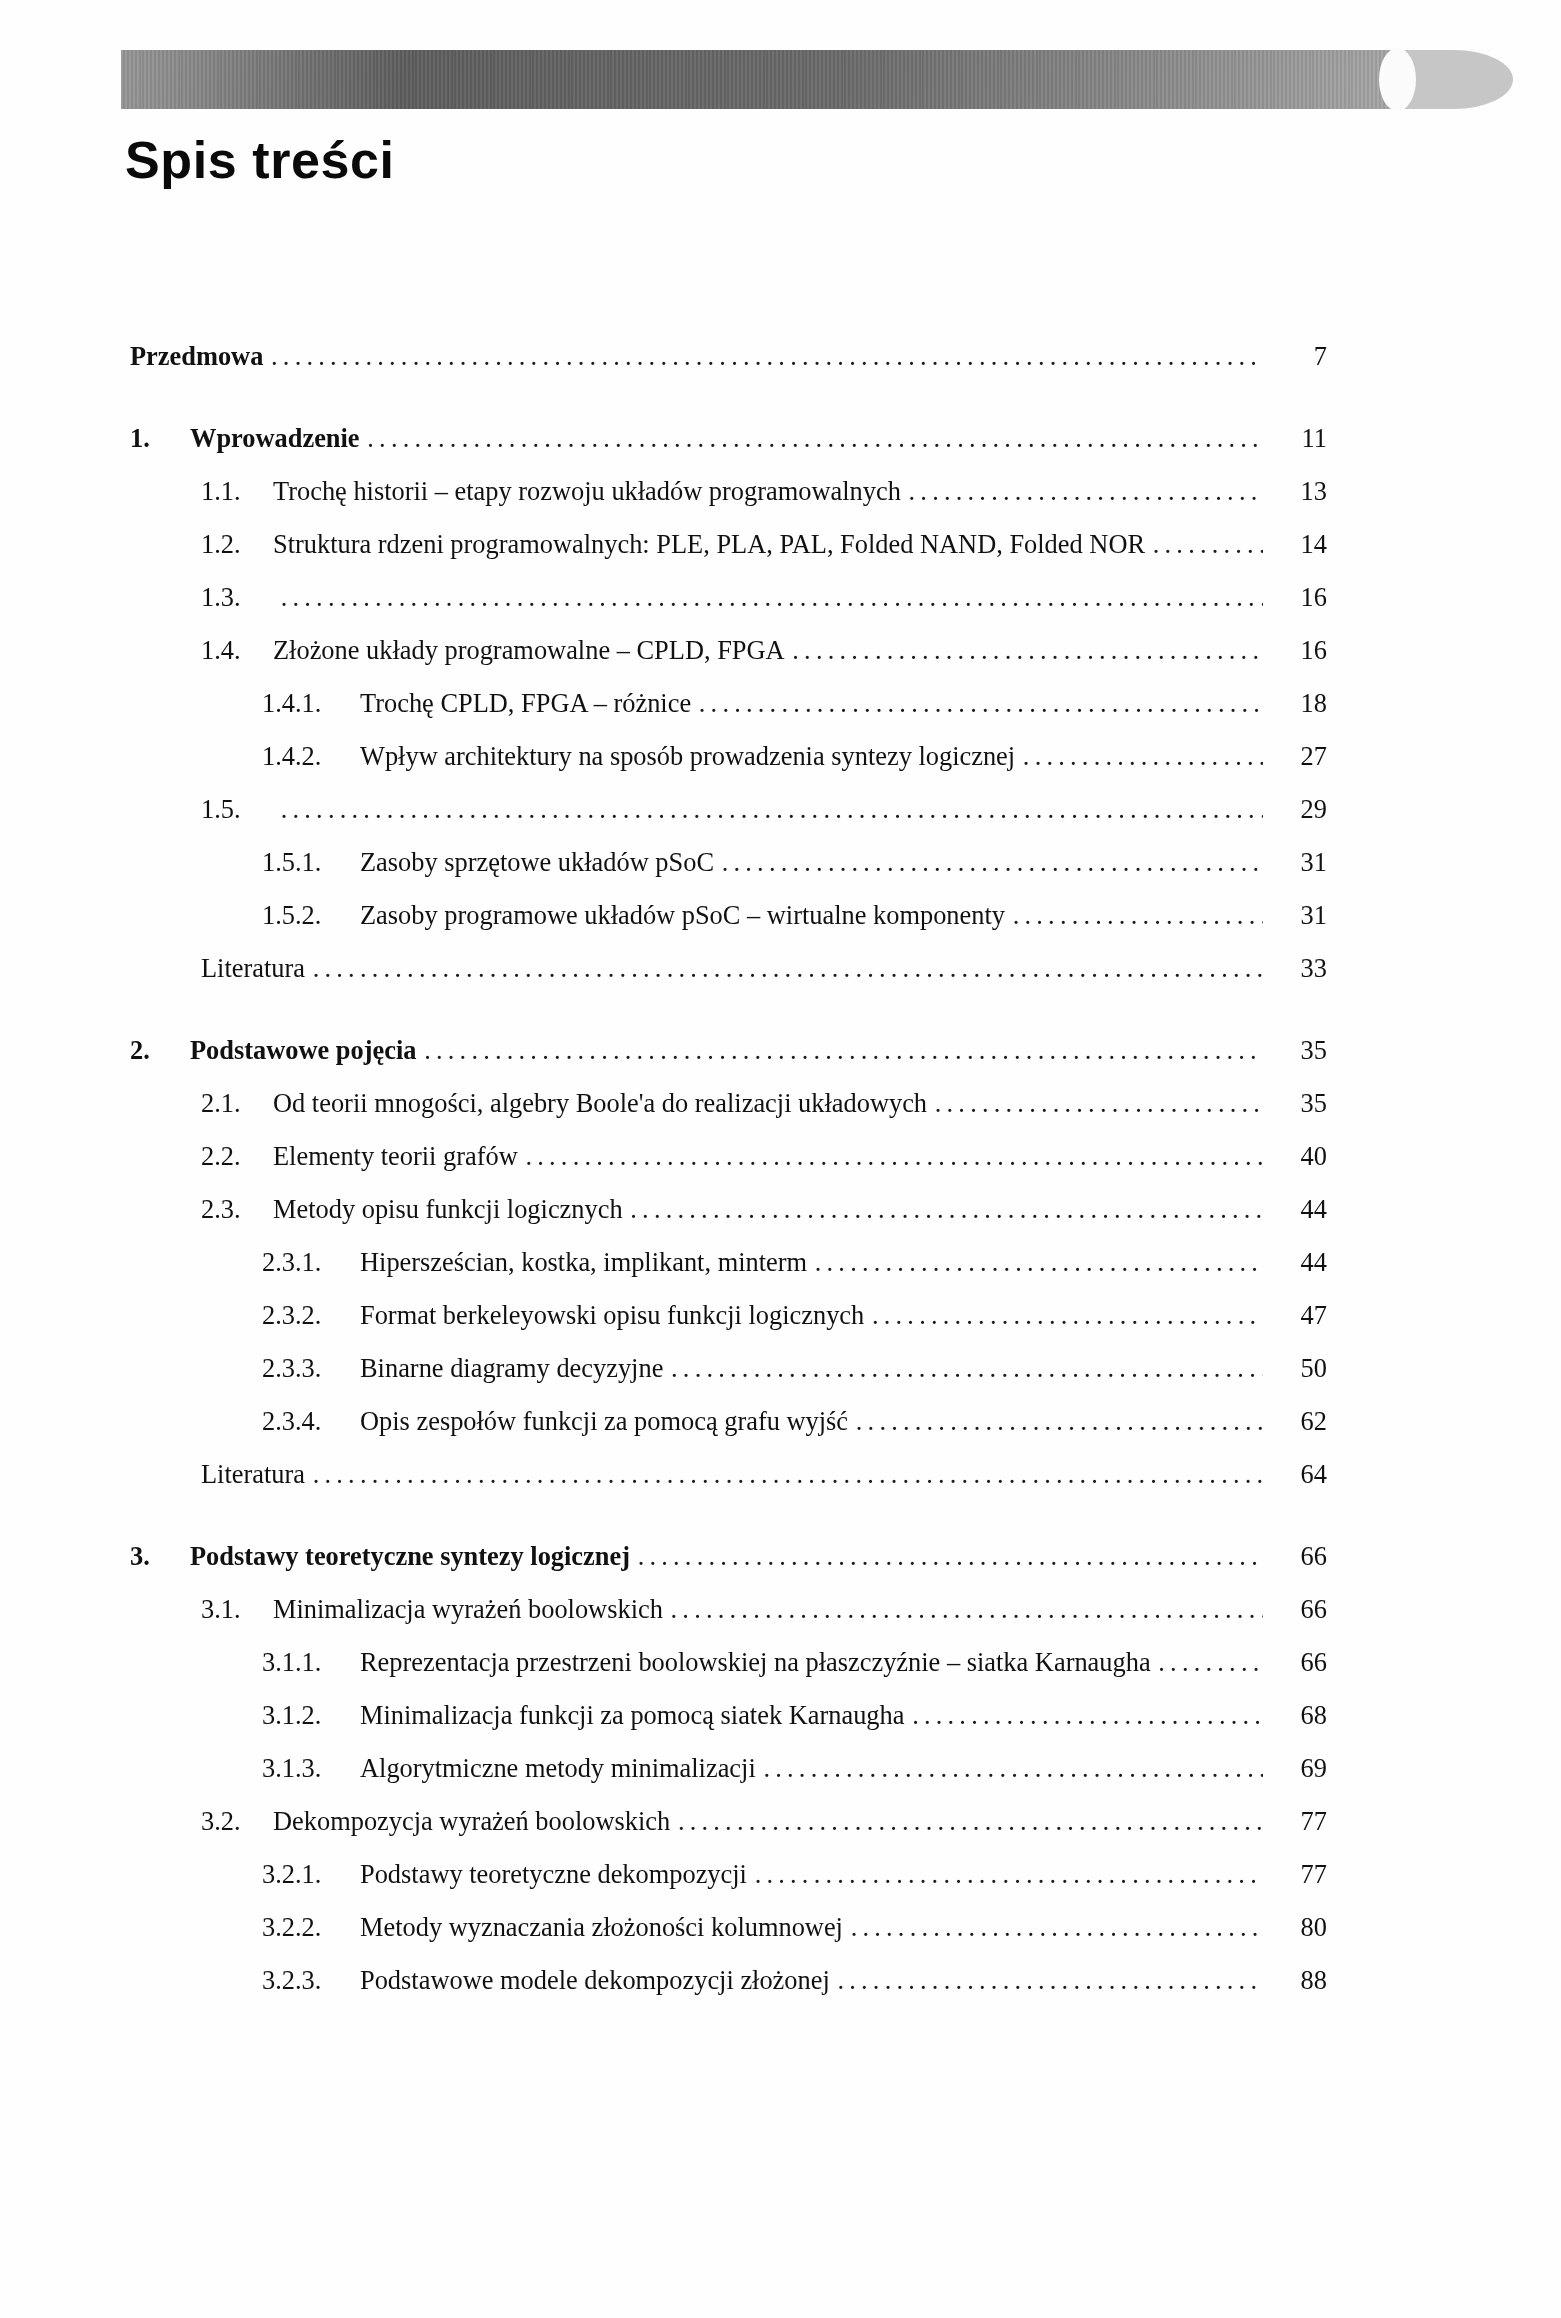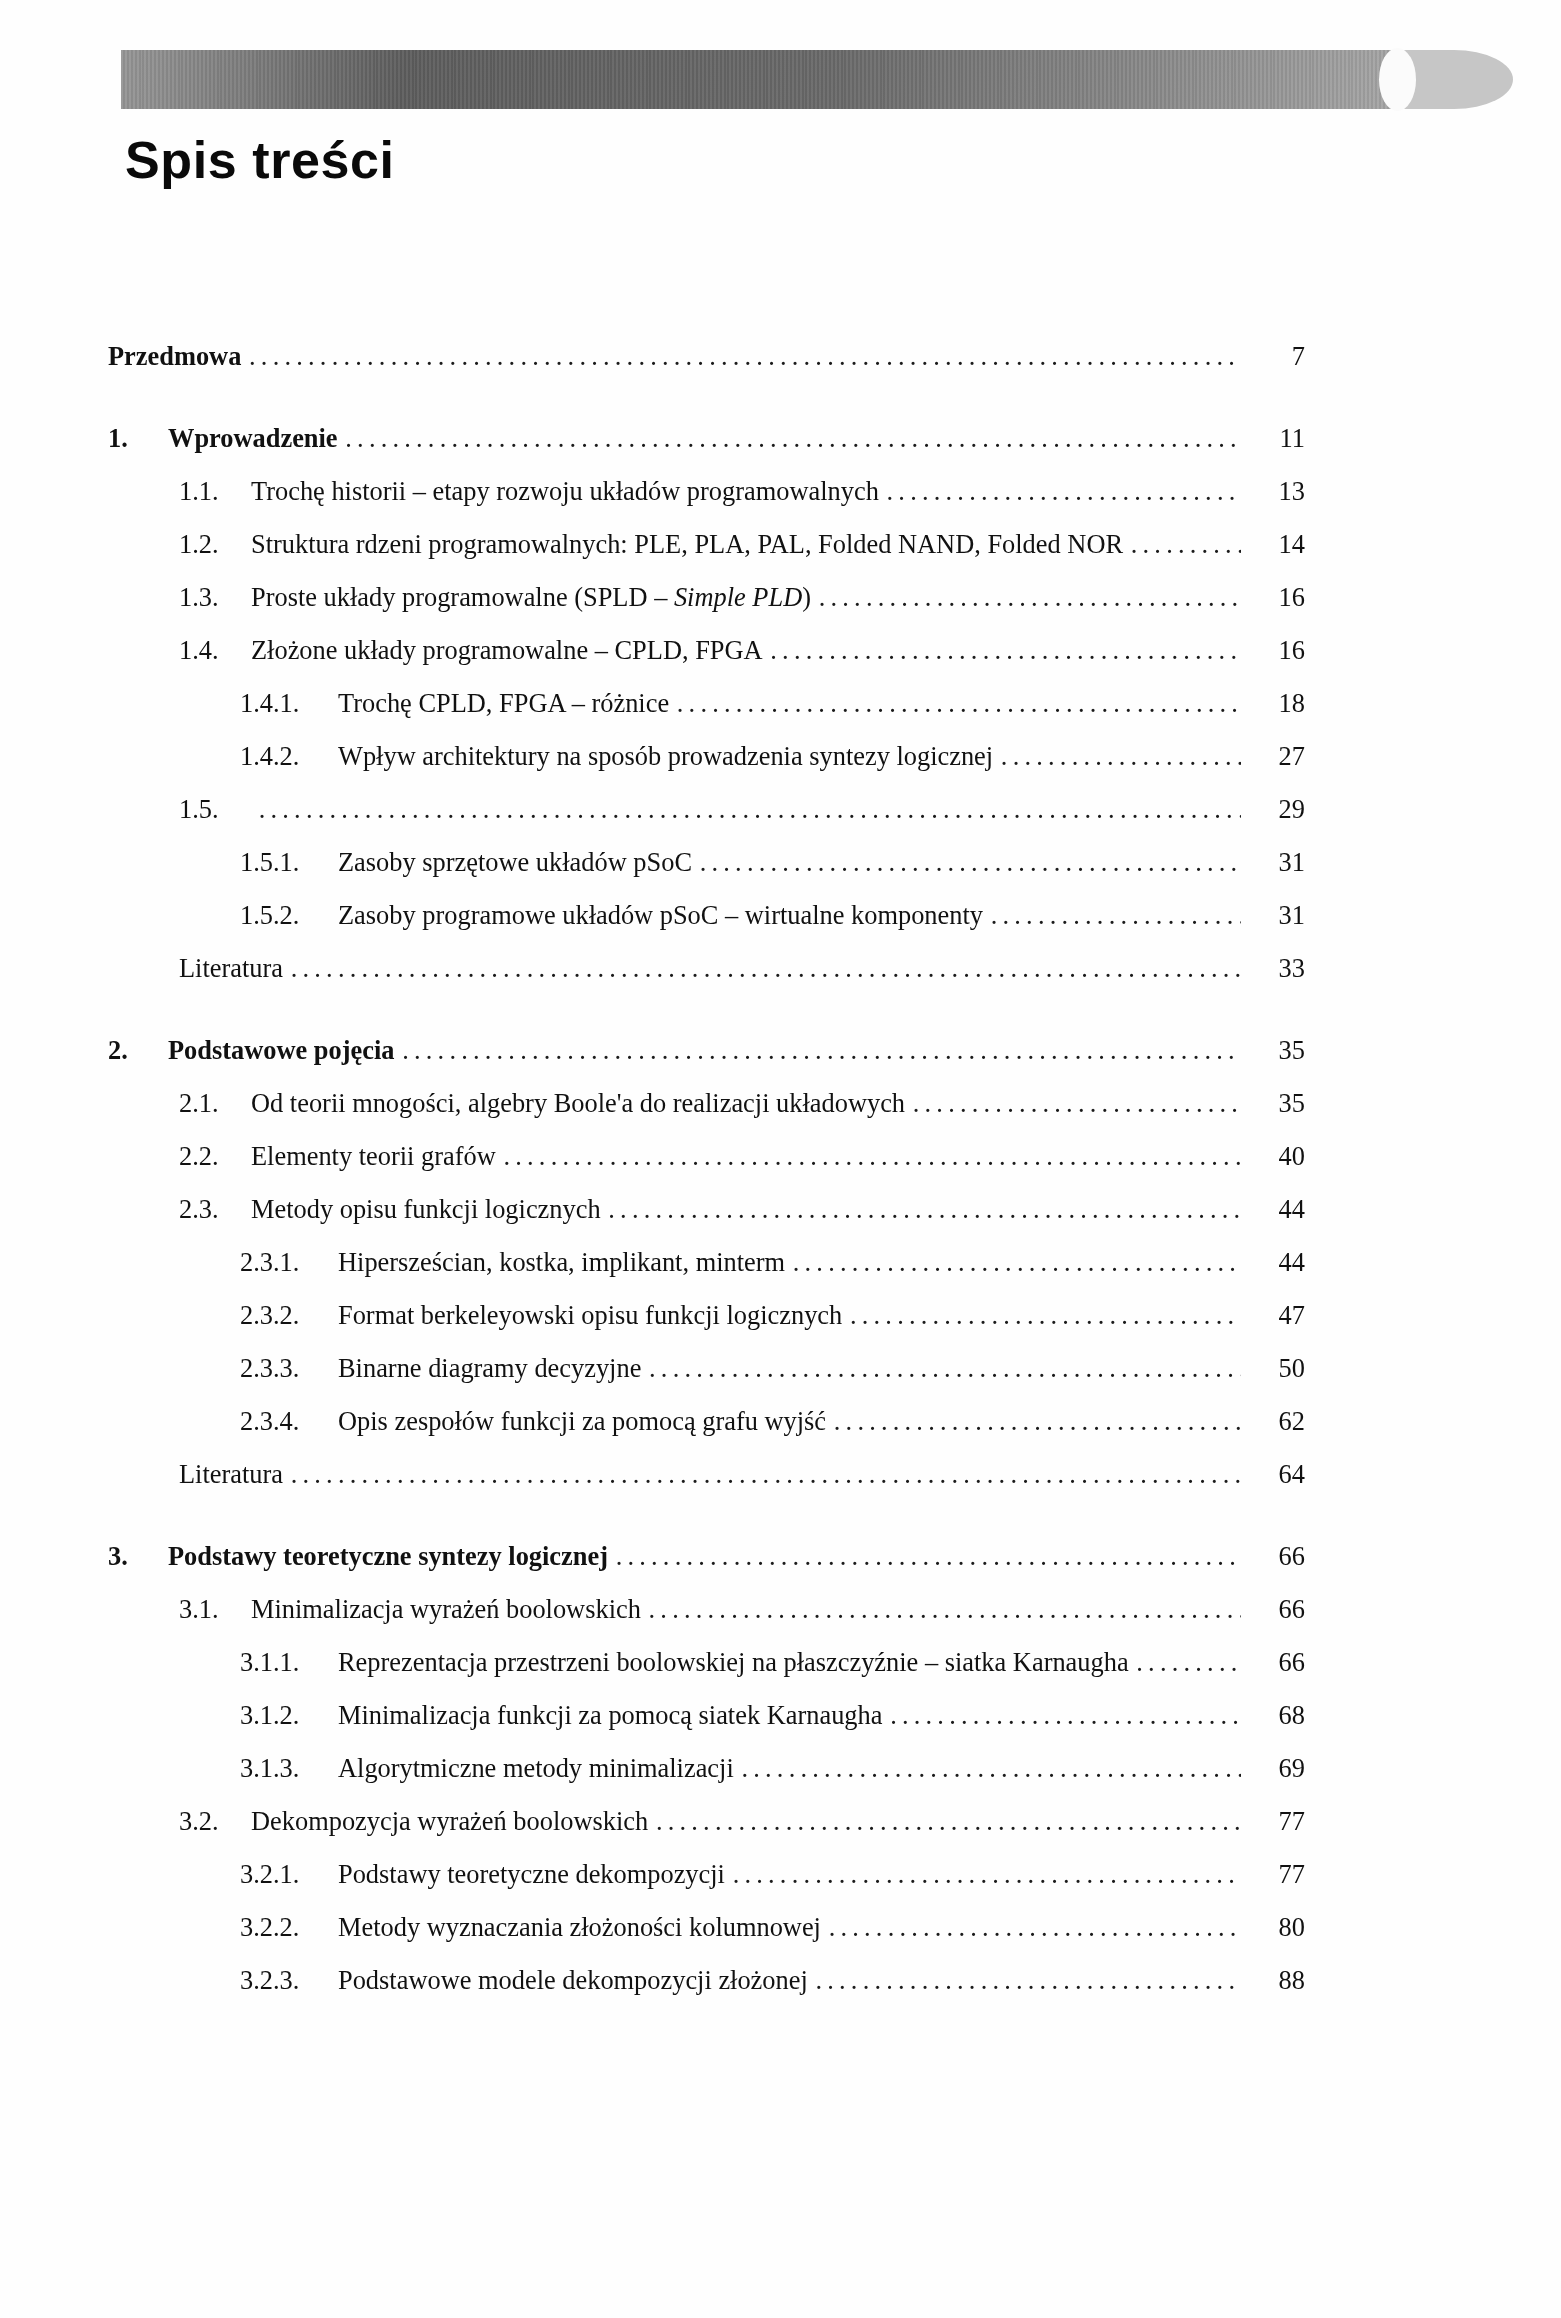--- a/index.html
+++ b/index.html
@@ -64,21 +64,21 @@
     font-weight: 700;
     font-size: 52px;
     letter-spacing: 0.6px;
     color: #0a0a0a;
     white-space: nowrap;
   }
 
   
   .toc {
     position: absolute;
-    left: 108px;
+    left: 130px;
     top: 330px;
     width: 1197px;
     font-size: 26.4px;
   }
   .row {
     display: flex;
     align-items: baseline;
     line-height: 53px;
     height: 53px;
     white-space: nowrap;
@@ -143,21 +143,20 @@
         <span class="pagenum">13</span>
       </div>
       <div class="row lvl1">
         <span class="num">1.2.</span>
         <span class="title"><span>Struktura rdzeni programowalnych: PLE, PLA, PAL, Folded NAND, Folded NOR</span></span>
         <span class="leader">................................................................................................................................................................</span>
         <span class="pagenum">14</span>
       </div>
       <div class="row lvl1">
         <span class="num">1.3.</span>
-        <span class="title"><span>Proste układy programowalne (SPLD – </span><em>Simple PLD</em><span>)</span></span>
         <span class="leader">................................................................................................................................................................</span>
         <span class="pagenum">16</span>
       </div>
       <div class="row lvl1">
         <span class="num">1.4.</span>
         <span class="title"><span>Złożone układy programowalne – CPLD, FPGA</span></span>
         <span class="leader">................................................................................................................................................................</span>
         <span class="pagenum">16</span>
       </div>
       <div class="row lvl2">

